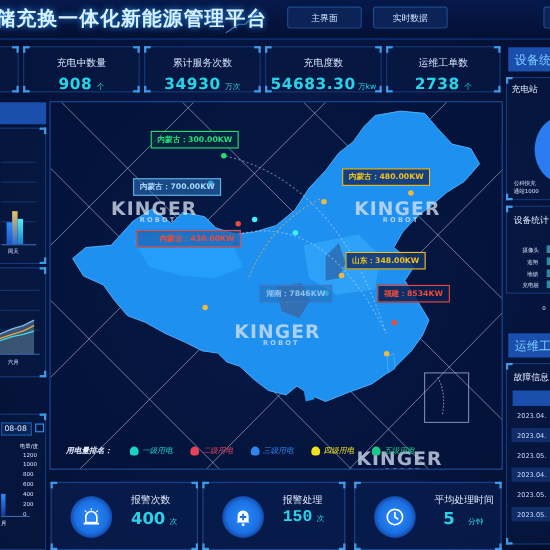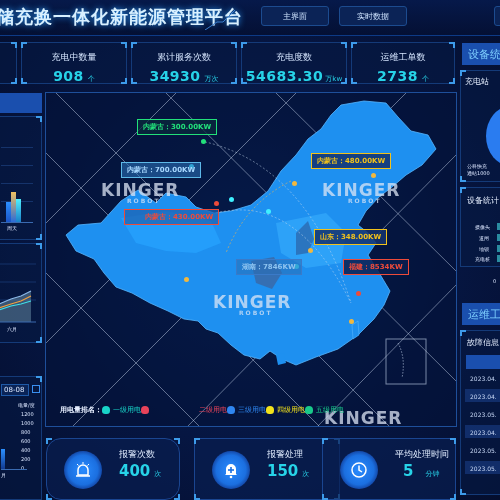--- a/index.html
+++ b/index.html
@@ -19,21 +19,21 @@
 .stat-label{position:absolute;left:0;right:0;top:8px;text-align:center;font-size:9px;color:#d6e6ff;}
 .stat-val{position:absolute;left:0;right:0;top:23px;text-align:center;white-space:nowrap;}
 .stat-num{font-size:14px;font-weight:bold;color:#27d3e8;letter-spacing:0.5px;}
 .stat-unit{font-size:7px;color:#27d3e8;margin-left:4px;}
 .sec-title{position:absolute;background:#1a4fae;color:#7fd0ff;font-size:11px;display:flex;align-items:center;padding-left:6px;white-space:nowrap;overflow:hidden;}
 .map{position:absolute;left:45px;top:92px;width:412px;height:335px;border:1px solid #1e4f9a;background:rgba(4,18,56,0.6);overflow:hidden;}
 .tip{position:absolute;font-size:7px;font-weight:bold;padding:2px 5px;white-space:nowrap;border:1px solid;}
 .dot{position:absolute;width:5px;height:5px;border-radius:50%;}
 .wm{position:absolute;font-size:17px;font-weight:bold;color:rgba(220,230,245,0.75);letter-spacing:1px;font-family:"DejaVu Sans",sans-serif;margin-top:47px;}
 .wm small{position:absolute;left:26px;top:17px;font-size:6px;letter-spacing:2px;}
-.legend{position:absolute;left:60px;top:405px;font-size:7px;white-space:nowrap;display:flex;align-items:flex-end;gap:0;}
+.legend{position:absolute;left:60px;top:405px;font-size:7px;white-space:nowrap;display:flex;align-items:flex-end;gap:16px;font-style:italic;}
 .legend .lg{display:flex;align-items:center;gap:3px;}
 .flame{display:inline-block;width:8px;height:8px;border-radius:50% 50% 40% 40%;}
 .kpi{position:absolute;top:438px;height:62px;border:1px solid #1a4590;background:rgba(8,30,80,0.7);}
 .kpi-icon{position:absolute;left:17px;top:12px;width:38px;height:38px;border-radius:50%;background:radial-gradient(circle,#2a8cff 0%,#1b6fe0 55%,#123f9a 75%,#0d2c70 100%);display:flex;align-items:center;justify-content:center;}
 .kpi-label{position:absolute;left:72px;top:9px;font-size:9px;color:#e0ecff;white-space:nowrap;}
 .kpi-val{position:absolute;left:72px;top:22px;white-space:nowrap;}
 .kpi-num{font-size:15px;font-weight:bold;color:#27d3e8;}
 .kpi-unit{font-size:7px;color:#27d3e8;margin-left:4px;}
 .tiny{font-size:5px;color:#dbe6ff;white-space:nowrap;position:absolute;}
 .rowtxt{position:absolute;left:470px;font-size:6px;color:#c7d7f5;white-space:nowrap;}
@@ -198,54 +198,54 @@
   </div>
 
   <div class="legend">
     <span style="color:#e6eeff;font-weight:bold;">用电量排名：</span>
     <span class="lg">
         <span class="flame" style="background:#18d4c8;"></span>
         <span style="color:#18d4c8;">一级用电</span>
       </span>
     <span class="lg">
         <span class="flame" style="background:#e8435a;"></span>
-        <span style="color:#e8435a;margin-left:47px;">二级用电</span>
+        <span style="color:#e8435a;">二级用电</span>
       </span>
     <span class="lg">
         <span class="flame" style="background:#2f86f0;"></span>
         <span style="color:#2f86f0;">三级用电</span>
       </span>
     <span class="lg">
         <span class="flame" style="background:#f2e21b;"></span>
         <span style="color:#f2e21b;">四级用电</span>
       </span>
     <span class="lg">
         <span class="flame" style="background:#18c98a;"></span>
         <span style="color:#18c98a;">五级用电</span>
       </span>
   </div>
 
-  <div class="kpi" style="left:46px;width:134px;border-radius:15px;">
+  <div class="kpi" style="left:46px;width:134px;">
     <span class="corner c-tl"></span>
       <span class="corner c-tr"></span>
       <span class="corner c-bl"></span>
       <span class="corner c-br"></span>
     <div class="kpi-icon">
       <svg width="18" height="18" viewBox="0 0 18 18">
           <path d="M4,14 L4,9 A5,5 0 0 1 14,9 L14,14 Z" fill="none" stroke="#fff" stroke-width="1.5"></path>
           <line x1="2" y1="15" x2="16" y2="15" stroke="#fff" stroke-width="1.5"></line>
           <line x1="9" y1="1" x2="9" y2="3" stroke="#fff"></line>
           <line x1="3" y1="3" x2="4.5" y2="4.5" stroke="#fff"></line>
           <line x1="15" y1="3" x2="13.5" y2="4.5" stroke="#fff"></line>
         </svg>
     </div>
     <div class="kpi-label">报警次数</div>
     <div class="kpi-val"><span class="kpi-num">400</span><span class="kpi-unit">次</span></div>
   </div>
-  <div class="kpi" style="left:194px;width:146px;">
+  <div class="kpi" style="left:184px;width:130px;font-family:Liberation Mono, monospace;">
     <span class="corner c-tl"></span>
       <span class="corner c-tr"></span>
       <span class="corner c-bl"></span>
       <span class="corner c-br"></span>
     <div class="kpi-icon">
       <svg width="18" height="18" viewBox="0 0 18 18">
           <path d="M4,13 L4,8 A5,5 0 0 1 14,8 L14,13 L15,14 L3,14 Z" fill="#fff"></path>
           <circle cx="9" cy="16" r="1.3" fill="#fff"></circle>
           <line x1="9" y1="6" x2="9" y2="12" stroke="#1b6fe0" stroke-width="1.6"></line>
           <line x1="6" y1="9" x2="12" y2="9" stroke="#1b6fe0" stroke-width="1.6"></line>

